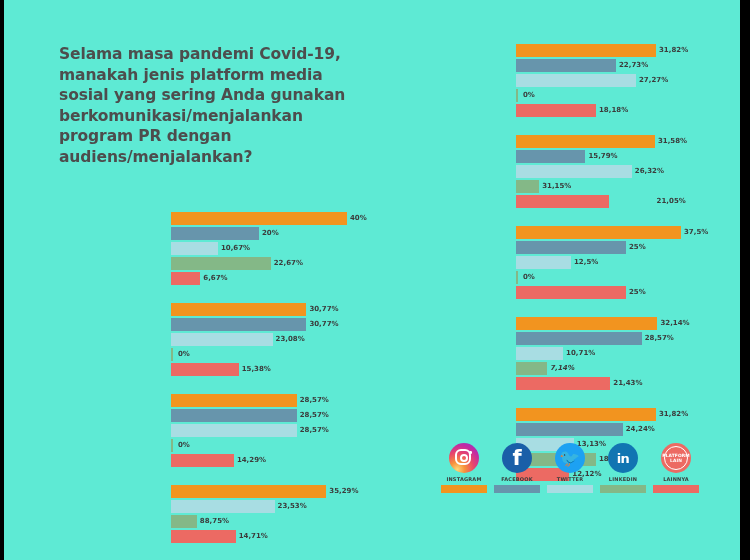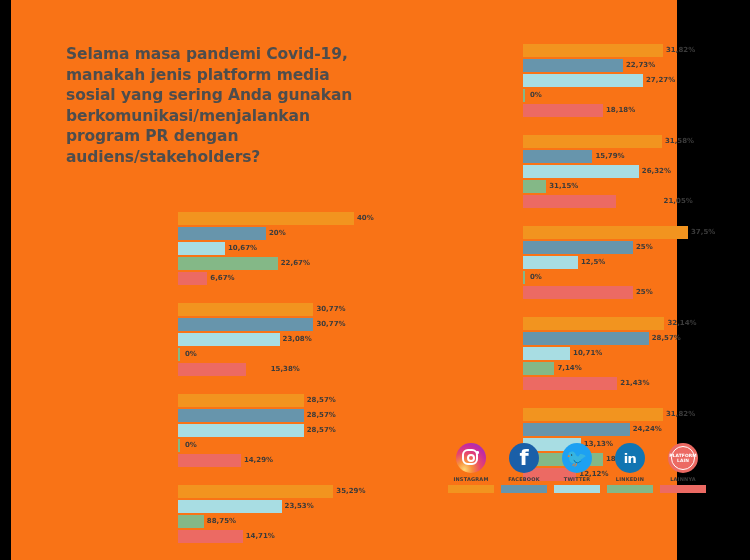--- a/index.html
+++ b/index.html
@@ -10,24 +10,24 @@
   body {
     width: 750px;
     height: 560px;
     overflow: hidden;
     font-family: "DejaVu Sans", sans-serif;
     position: relative;
   }
 
   #stage {
     position: absolute;
-    left: 11px; top: 0;
-    width: 666px;
+    left: 4px; top: 0;
+    width: 736px;
     height: 560px;
-    background: #f97316;
+    background: #5eead4;
   }
 
   
   #title-block {
     position: absolute;
     left: 55px;
     top: 44px;
     width: 330px;
   }
   #title-block .title-line {
@@ -174,21 +174,21 @@
 <body>
 
 <div id="stage">
 
   <div id="title-block">
     <div class="title-line">Selama masa pandemi Covid-19,</div>
     <div class="title-line">manakah jenis platform media</div>
     <div class="title-line">sosial yang sering Anda gunakan</div>
     <div class="title-line">berkomunikasi/menjalankan</div>
     <div class="title-line">program PR dengan</div>
-    <div class="title-line">audiens/stakeholders?</div>
+    <div class="title-line">audiens/menjalankan?</div>
   </div>
 
   <div class="panel" id="left-panel" style="left: 167px; top: 212px; width: 220px; position: absolute;">
       <div class="group" style="position: absolute; left: 0px; top: 0px; width: 100%;">
         <div class="bar-row">
           <div class="bar" style="background: rgb(242, 148, 31); width: 176px;"></div>
           <div class="bar-label" style="left: 176px;">40%</div>
         </div>
         <div class="bar-row">
           <div class="bar" style="background: rgb(103, 149, 172); width: 88px;"></div>
@@ -219,21 +219,21 @@
         <div class="bar-row">
           <div class="bar" style="background: rgb(168, 221, 227); width: 101.552px;"></div>
           <div class="bar-label" style="left: 101.552px;">23,08%</div>
         </div>
         <div class="bar-row">
           <div class="bar bar-zero" style="background: rgb(132, 184, 135); width: 2px;"></div>
           <div class="bar-label" style="left: 4px;">0%</div>
         </div>
         <div class="bar-row">
           <div class="bar" style="background: rgb(236, 106, 99); width: 67.672px;"></div>
-          <div class="bar-label" style="left: 67.672px; margin-left: 22px;">15,38%</div>
+          <div class="bar-label" style="left: 67.672px;">15,38%</div>
         </div>
       </div>
       <div class="group" style="position: absolute; left: 0px; top: 182px; width: 100%;">
         <div class="bar-row">
           <div class="bar" style="background: rgb(242, 148, 31); width: 125.708px;"></div>
           <div class="bar-label" style="left: 125.708px;">28,57%</div>
         </div>
         <div class="bar-row">
           <div class="bar" style="background: rgb(103, 149, 172); width: 125.708px;"></div>
           <div class="bar-label" style="left: 125.708px;">28,57%</div>
@@ -346,21 +346,21 @@
         <div class="bar-row">
           <div class="bar" style="background: rgb(103, 149, 172); width: 125.708px;"></div>
           <div class="bar-label" style="left: 125.708px;">28,57%</div>
         </div>
         <div class="bar-row">
           <div class="bar" style="background: rgb(168, 221, 227); width: 47.124px;"></div>
           <div class="bar-label" style="left: 47.124px;">10,71%</div>
         </div>
         <div class="bar-row">
           <div class="bar" style="background: rgb(132, 184, 135); width: 31.416px;"></div>
-          <div class="bar-label" style="left: 31.416px;">7,14%</div>
+          <div class="bar-label" style="left: 31.416px; font-style: italic;">7,14%</div>
         </div>
         <div class="bar-row">
           <div class="bar" style="background: rgb(236, 106, 99); width: 94.292px;"></div>
           <div class="bar-label" style="left: 94.292px;">21,43%</div>
         </div>
       </div>
       <div class="group" style="position: absolute; left: 0px; top: 364px; width: 100%;">
         <div class="bar-row">
           <div class="bar" style="background: rgb(242, 148, 31); width: 140.008px;"></div>
           <div class="bar-label" style="left: 140.008px;">31,82%</div>

